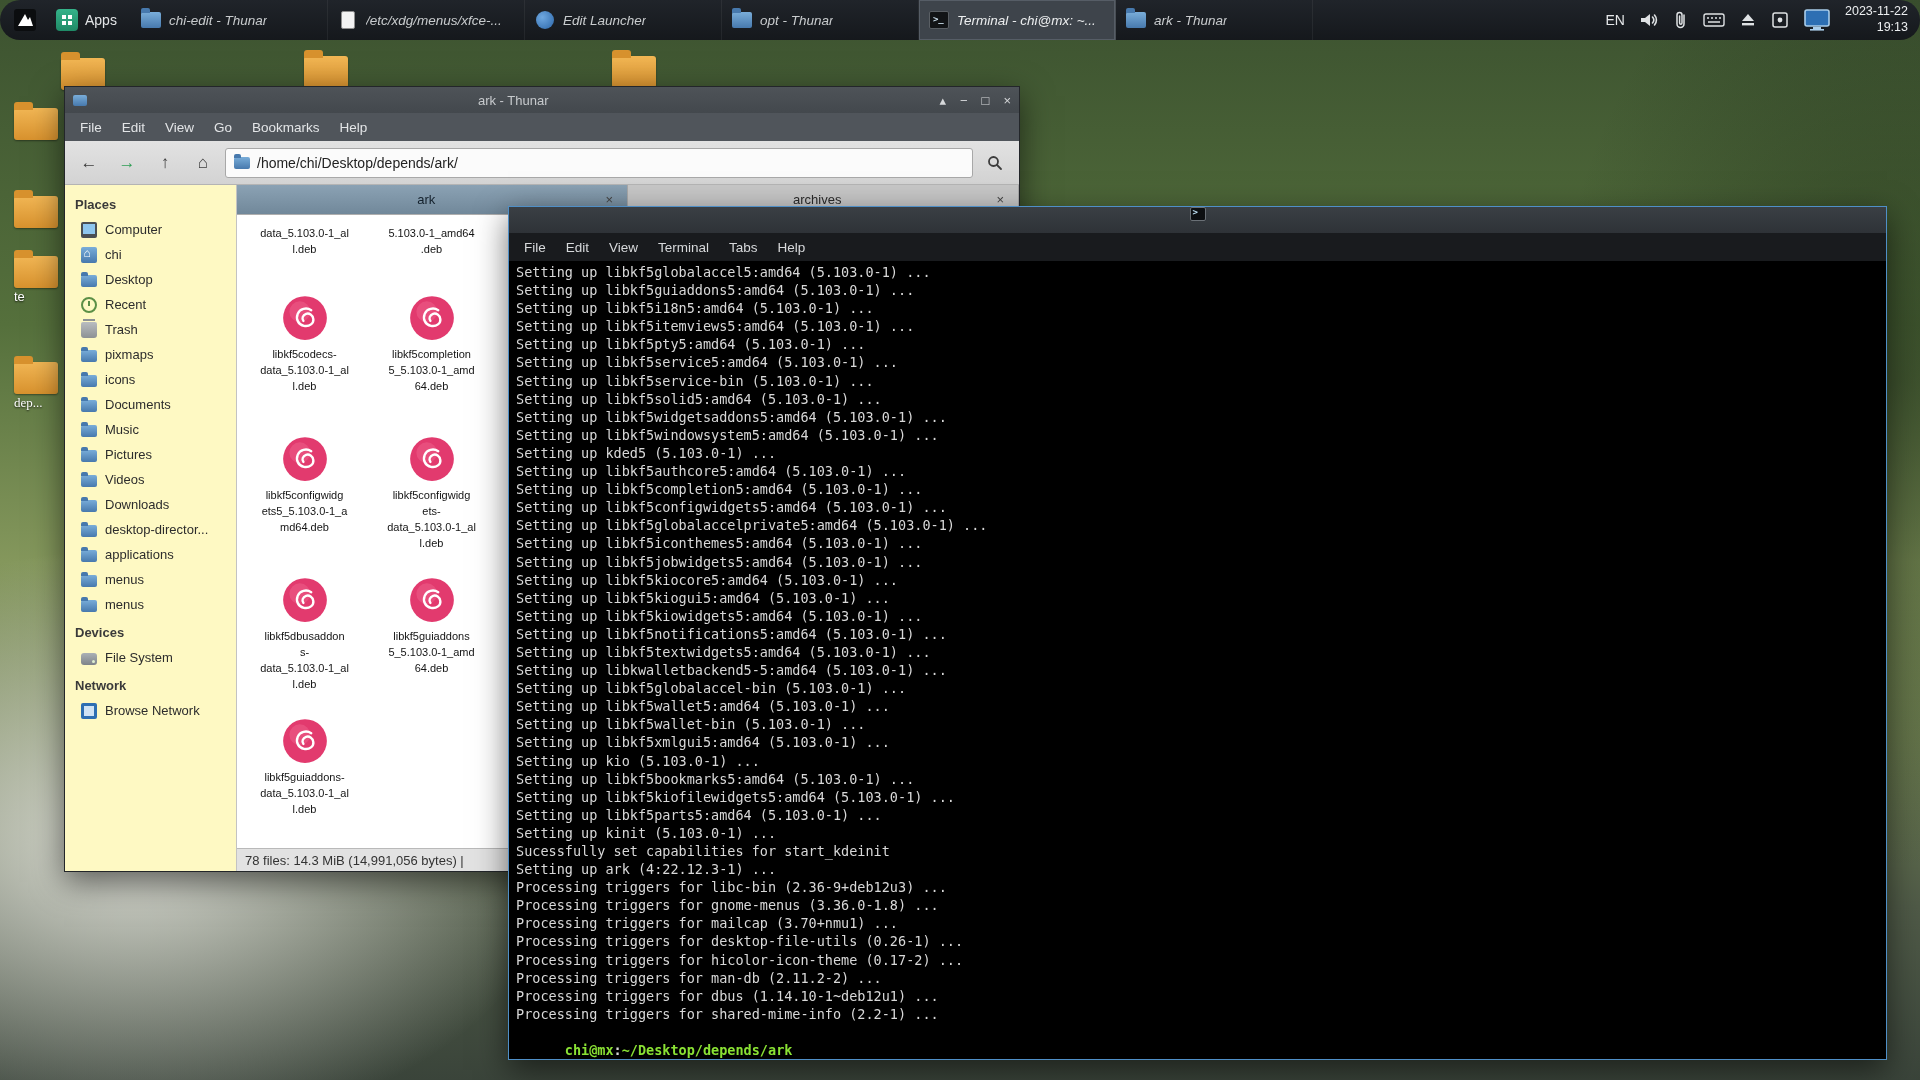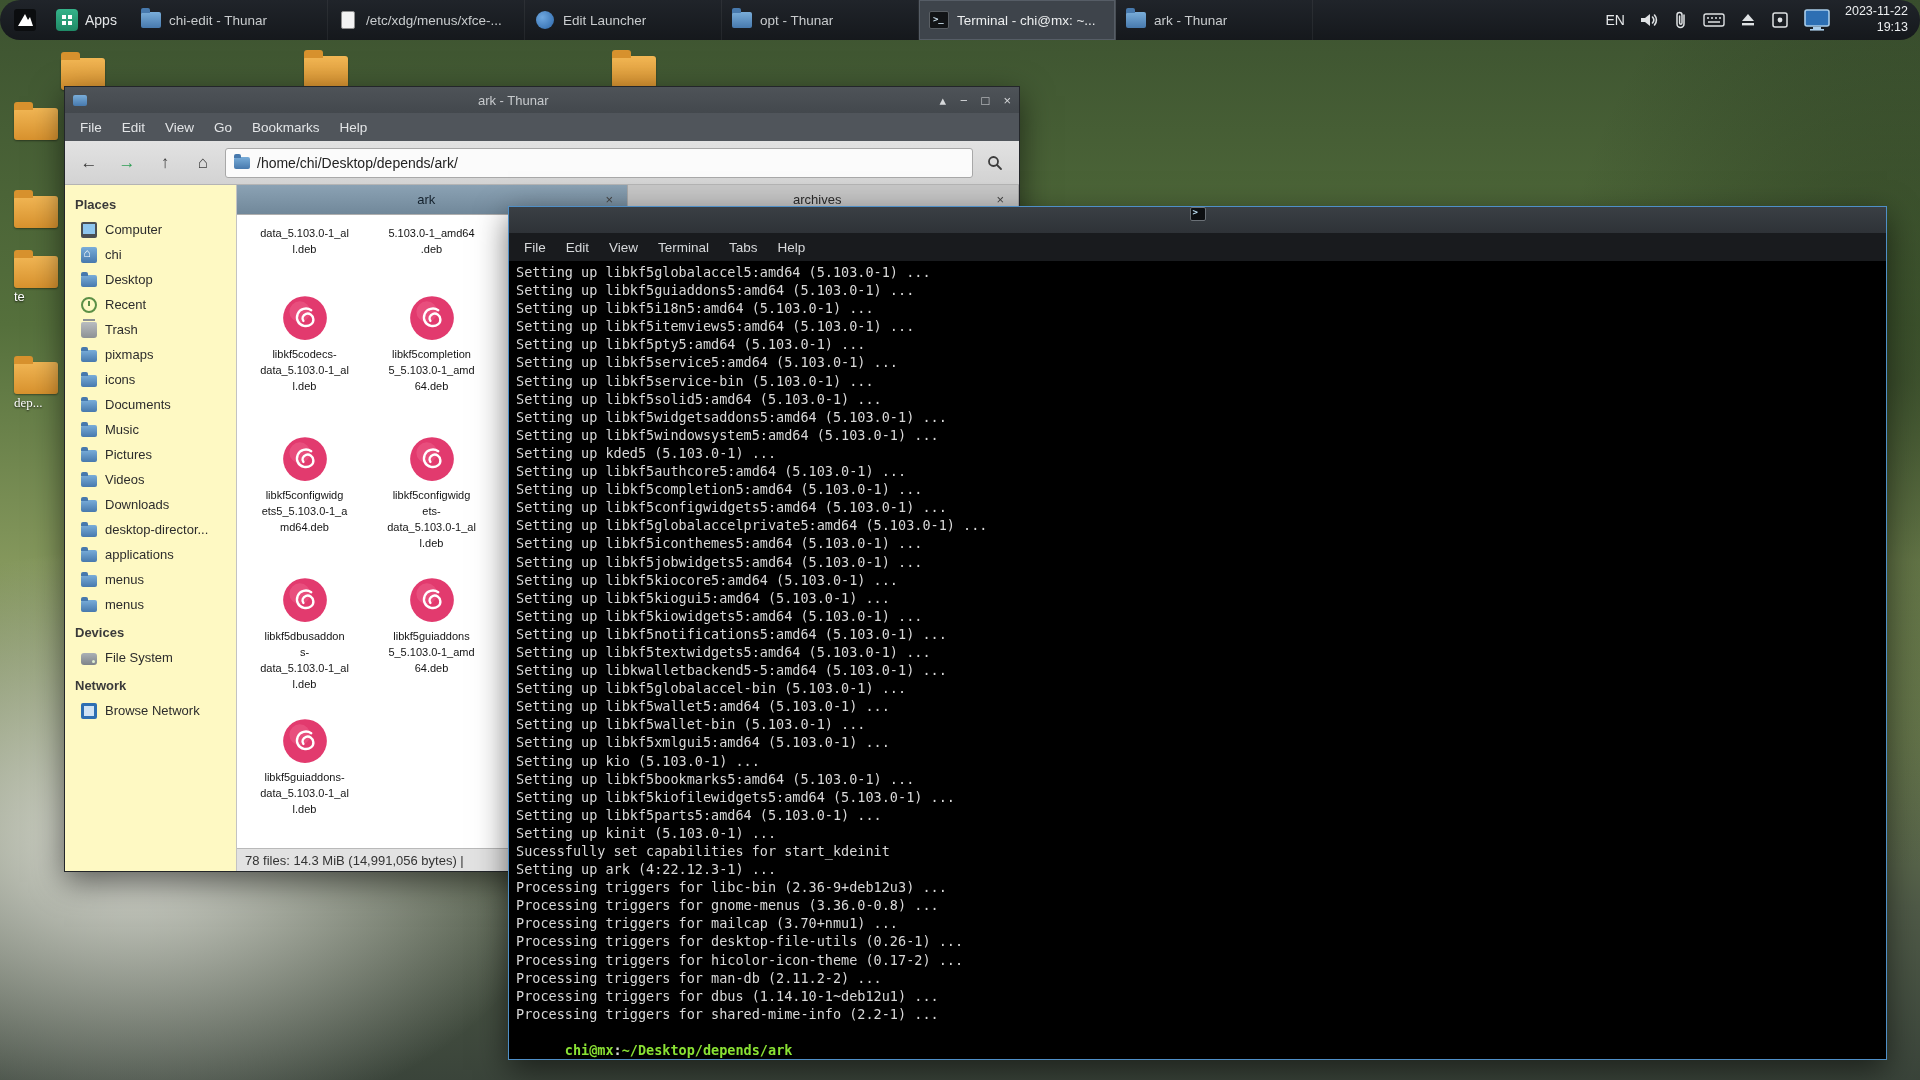--- a/index.html
+++ b/index.html
@@ -29,21 +29,21 @@
   .apps-btn { display:flex; align-items:center; gap:7px; padding:0 8px; height:32px; font-size:14px; color:#e2e4e6; }
   .apps-ic { width:22px; height:22px; border-radius:4px; background:linear-gradient(#35b38a,#1f8a66); position:relative; }
   .apps-ic::before { content:""; position:absolute; inset:5px; background:
       radial-gradient(circle 2.5px at 25% 25%, #fff 97%, transparent),
       radial-gradient(circle 2.5px at 75% 25%, #fff 97%, transparent),
       radial-gradient(circle 2.5px at 25% 75%, #fff 97%, transparent),
       radial-gradient(circle 2.5px at 75% 75%, #fff 97%, transparent); }
   .taskbar { display:flex; height:40px; align-items:stretch; }
   .task-btn { width:197px; display:flex; align-items:center; gap:8px; padding:0 10px; font-size:13.5px; color:#c9ccce;
     border-right:1px solid rgba(255,255,255,.06); overflow:hidden; }
-  .task-btn .tlabel { white-space:nowrap; overflow:hidden; text-overflow:ellipsis; }
+  .task-btn .tlabel { white-space:nowrap; overflow:hidden; text-overflow:ellipsis;font-style:italic; }
   .task-btn.active { background:#3e444b; box-shadow:inset 0 0 0 1px #565d66; color:#eceeef; }
   .tb-ic { width:20px; height:16px; flex:0 0 auto; border-radius:2px; position:relative; }
   .tb-ic[data-icon="folder"] { background:linear-gradient(#79add9,#4779ad); }
   .tb-ic[data-icon="folder"]::before { content:""; position:absolute; top:-4px; left:0; width:9px; height:5px; background:#4779ad; border-radius:2px 2px 0 0; }
   .tb-ic[data-icon="file"] { background:#f2f2f2; border:1px solid #8d8d8d; width:14px; height:18px; margin:0 3px; }
   .tb-ic[data-icon="launcher"] { background:radial-gradient(circle at 35% 35%, #6fa8e0, #2b66a8); border-radius:50%; width:18px; height:18px; margin:0 1px; }
   .tb-ic[data-icon="terminal"] { background:#121416; border:1px solid #5a5f64; height:18px; }
   .tb-ic[data-icon="terminal"]::before { content:">_"; position:absolute; left:3px; top:2px; font:bold 9px "DejaVu Sans Mono", monospace; color:#cfe3f0; }
   .tray { margin-left:auto; display:flex; align-items:center; gap:14px; padding-right:4px; }
   .tray-lang { font-size:14px; color:#e4e6e8; }
@@ -545,21 +545,21 @@
         <div class="tline">Setting up libkf5wallet-bin (5.103.0-1) ...</div>
         <div class="tline">Setting up libkf5xmlgui5:amd64 (5.103.0-1) ...</div>
         <div class="tline">Setting up kio (5.103.0-1) ...</div>
         <div class="tline">Setting up libkf5bookmarks5:amd64 (5.103.0-1) ...</div>
         <div class="tline">Setting up libkf5kiofilewidgets5:amd64 (5.103.0-1) ...</div>
         <div class="tline">Setting up libkf5parts5:amd64 (5.103.0-1) ...</div>
         <div class="tline">Setting up kinit (5.103.0-1) ...</div>
         <div class="tline">Sucessfully set capabilities for start_kdeinit</div>
         <div class="tline">Setting up ark (4:22.12.3-1) ...</div>
         <div class="tline">Processing triggers for libc-bin (2.36-9+deb12u3) ...</div>
-        <div class="tline">Processing triggers for gnome-menus (3.36.0-0.8) ...</div>
+        <div class="tline">Processing triggers for gnome-menus (3.36.0-1.8) ...</div>
         <div class="tline">Processing triggers for mailcap (3.70+nmu1) ...</div>
         <div class="tline">Processing triggers for desktop-file-utils (0.26-1) ...</div>
         <div class="tline">Processing triggers for hicolor-icon-theme (0.17-2) ...</div>
         <div class="tline">Processing triggers for man-db (2.11.2-2) ...</div>
         <div class="tline">Processing triggers for dbus (1.14.10-1~deb12u1) ...</div>
         <div class="tline">Processing triggers for shared-mime-info (2.2-1) ...</div>
       </div>
     <div class="tline">
       <span class="prompt-user">chi@mx</span><span class="prompt-sep">:</span><span class="prompt-path">~/Desktop/depends/ark</span>
     </div>

